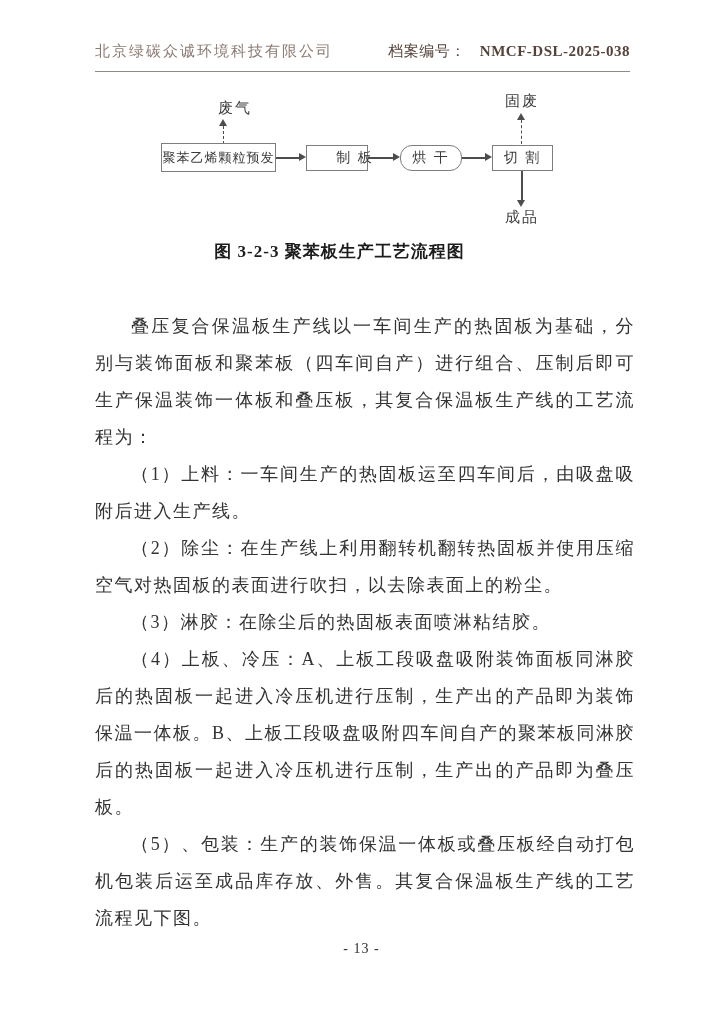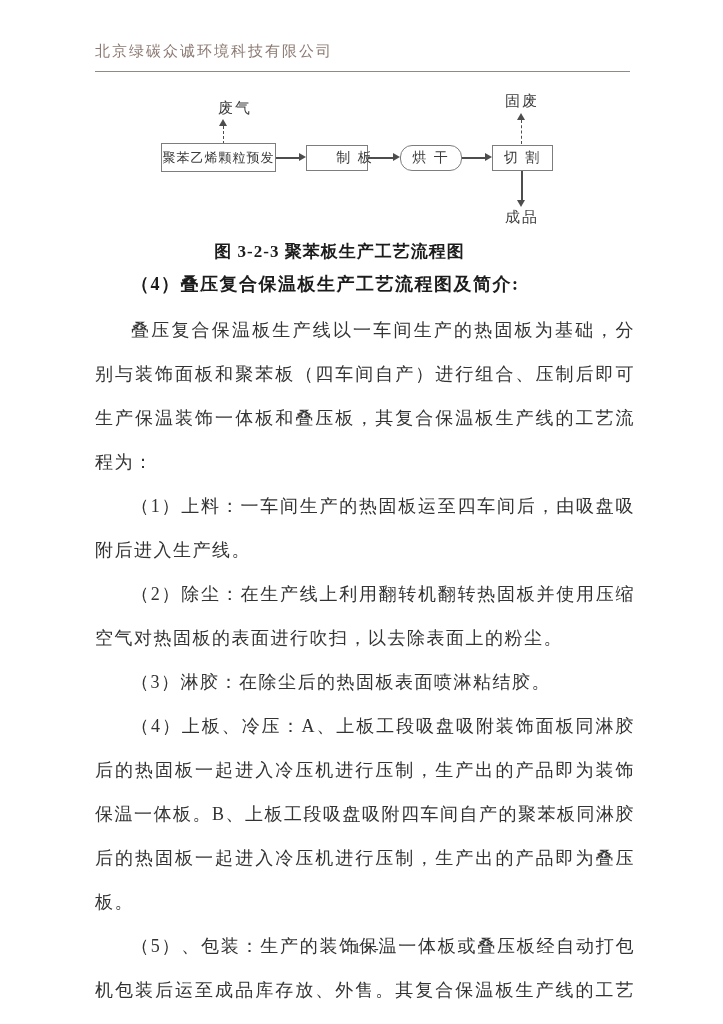--- a/index.html
+++ b/index.html
@@ -83,21 +83,21 @@
     color: #1c1c1c;
     text-indent: 2em;
     letter-spacing: 1.5px;
   }
   .body-text {
     position: absolute;
     top: 308px; left: 95px; width: 540px;
   }
   .body-text p {
     font-size: 18px;
-    line-height: 44px;
+    line-height: 37px;
     letter-spacing: 1.5px;
     text-align: justify;
     text-indent: 2em;
     color: #333333;
   }
 
   
   .footer {
     position: absolute;
     top: 941px; left: 0; width: 723px;
@@ -107,20 +107,23 @@
     letter-spacing: 1px;
   }
 </style>
 </head>
 <body>
 
 <div class="page">
 
   <div class="header">
     <span class="header-company">北京绿碳众诚环境科技有限公司</span>
+    <span class="header-docno">
+      <span>档案编号：</span><span class="doc-number">NMCF-DSL-2025-038</span>
+    </span>
   </div>
 
   <div class="flowchart">
 
     <span class="fc-label" style="left:218px; top:99px;">废气</span>
     <span class="tri tri-up" style="left:219px; top:119px;"></span>
     <span class="fc-vdash" style="left:223px; top:126px; height:18px;"></span>
 
     <span class="fc-label" style="left:505px; top:92px;">固废</span>
     <span class="tri tri-up" style="left:517px; top:113px;"></span>
@@ -140,21 +143,20 @@
     <span class="fc-hline" style="left:462px; top:157px; width:23px;"></span>
     <span class="tri tri-right" style="left:485px; top:153px;"></span>
 
     <span class="fc-vline" style="left:521px; top:171px; height:29px;"></span>
     <span class="tri tri-down" style="left:517px; top:200px;"></span>
     <span class="fc-label" style="left:505px; top:208px;">成品</span>
   </div>
 
   <div class="figure-caption">图 3-2-3 聚苯板生产工艺流程图</div>
 
-  <div class="section-heading">（4）叠压复合保温板生产工艺流程图及简介:</div>
 
   <div class="body-text">
     <p>叠压复合保温板生产线以一车间生产的热固板为基础，分别与装饰面板和聚苯板（四车间自产）进行组合、压制后即可生产保温装饰一体板和叠压板，其复合保温板生产线的工艺流程为：</p>
     <p>（1）上料：一车间生产的热固板运至四车间后，由吸盘吸附后进入生产线。</p>
     <p>（2）除尘：在生产线上利用翻转机翻转热固板并使用压缩空气对热固板的表面进行吹扫，以去除表面上的粉尘。</p>
     <p>（3）淋胶：在除尘后的热固板表面喷淋粘结胶。</p>
     <p>（4）上板、冷压：A、上板工段吸盘吸附装饰面板同淋胶后的热固板一起进入冷压机进行压制，生产出的产品即为装饰保温一体板。B、上板工段吸盘吸附四车间自产的聚苯板同淋胶后的热固板一起进入冷压机进行压制，生产出的产品即为叠压板。</p>
     <p>（5）、包装：生产的装饰保温一体板或叠压板经自动打包机包装后运至成品库存放、外售。其复合保温板生产线的工艺流程见下图。</p>
   </div>
 

